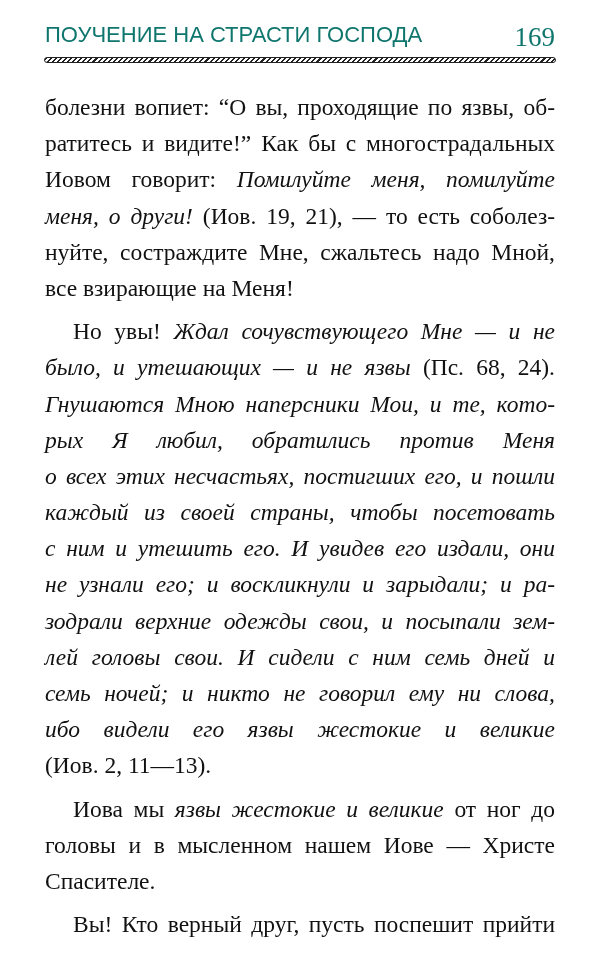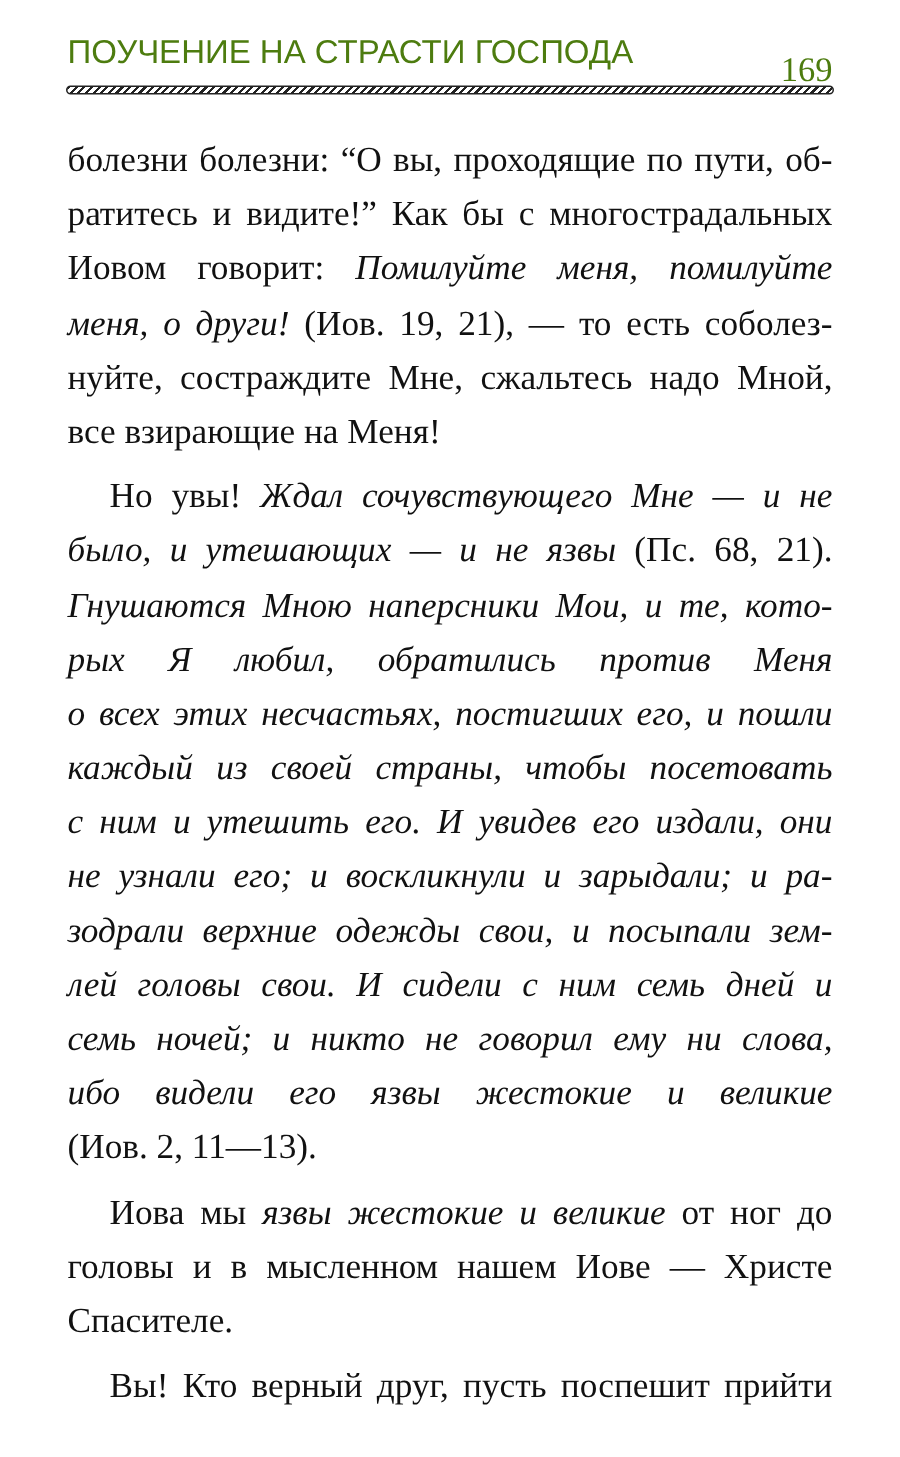--- a/index.html
+++ b/index.html
@@ -1,50 +1,50 @@
 <!DOCTYPE html>
 <html><head>
 <meta charset="utf-8">
 <style>
   html, body { margin: 0; padding: 0; background: #ffffff; }
   body { width: 600px; height: 971px; overflow: hidden; position: relative; color: #111; }
-  .header { position: absolute; left: 45px; top: 22px; width: 510px; height: 30px; font-family: "Liberation Sans", sans-serif; font-size: 22px; color: #4d7c0f; }
+  .header { position: absolute; left: 45px; top: 22px; width: 510px; height: 30px; font-family: "Liberation Sans", sans-serif; font-size: 22px; color: #0f766e; }
   .header .title { position: absolute; left: 0; top: 0; letter-spacing: 0px; }
-  .header .pagenum { position: absolute; right: 0; top: 12px; font-family: "Liberation Serif", serif; font-size: 23px; }
+  .header .pagenum { position: absolute; right: 0; top: 0; font-family: "Liberation Serif", serif; font-size: 27px; }
   .rule { position: absolute; left: 44px; top: 57px; width: 512px; height: 6px; border-radius: 3px; border: 1px solid #222;
     background: repeating-linear-gradient(135deg, #222 0px, #222 1.5px, #fff 1.5px, #fff 3.6px); box-sizing: border-box; }
   .body-text { position: absolute; left: 45px; top: 89px; width: 510px; font-family: "Liberation Serif", serif; font-size: 23.5px; line-height: 36.2px; }
   .line { display: block; white-space: nowrap; text-align: justify; text-align-last: justify; height: 36.2px; }
   .line.last { text-align-last: left; }
   .indent { padding-left: 28px; }
   .gap { height: 7px; }
   i { font-family: "Liberation Serif", serif; }
 </style>
 </head>
 <body>
 
 <div class="header">
   <span class="title">ПОУЧЕНИЕ НА СТРАСТИ ГОСПОДА</span>
   <span class="pagenum">169</span>
 </div>
 <div class="rule"></div>
 
 <div class="body-text" id="body-text">
     <div>
-      <span class="line"><span>болезни болезни: “О вы, проходящие по пути, об-</span></span>
+      <span class="line"><span>болезни вопиет: “О вы, проходящие по язвы, об-</span></span>
       <span class="line"><span>ратитесь и видите!” Как бы с многострадальных</span></span>
       <span class="line"><span>Иовом говорит: </span><i>Помилуйте меня, помилуйте</i></span>
       <span class="line"><i>меня, о други!</i><span> (Иов. 19, 21), — то есть соболез-</span></span>
       <span class="line"><span>нуйте, состраждите Мне, сжальтесь надо Мной,</span></span>
       <span class="line last"><span>все взирающие на Меня!</span></span>
     </div>
     <div class="gap"></div>
     <div>
       <span class="line indent"><span>Но увы! </span><i>Ждал сочувствующего Мне — и не</i></span>
-      <span class="line"><i>было, и утешающих — и не язвы</i><span> (Пс. 68, 21).</span></span>
+      <span class="line"><i>было, и утешающих — и не язвы</i><span> (Пс. 68, 24).</span></span>
       <span class="line"><i>Гнушаются Мною наперсники Мои, и те, кото-</i></span>
       <span class="line"><i>рых Я любил, обратились против Меня</i></span>
       <span class="line"><i>о всех этих несчастьях, постигших его, и пошли</i></span>
       <span class="line"><i>каждый из своей страны, чтобы посетовать</i></span>
       <span class="line"><i>с ним и утешить его. И увидев его издали, они</i></span>
       <span class="line"><i>не узнали его; и воскликнули и зарыдали; и ра-</i></span>
       <span class="line"><i>зодрали верхние одежды свои, и посыпали зем-</i></span>
       <span class="line"><i>лей головы свои. И сидели с ним семь дней и</i></span>
       <span class="line"><i>семь ночей; и никто не говорил ему ни слова,</i></span>
       <span class="line"><i>ибо видели его язвы жестокие и великие</i></span>

